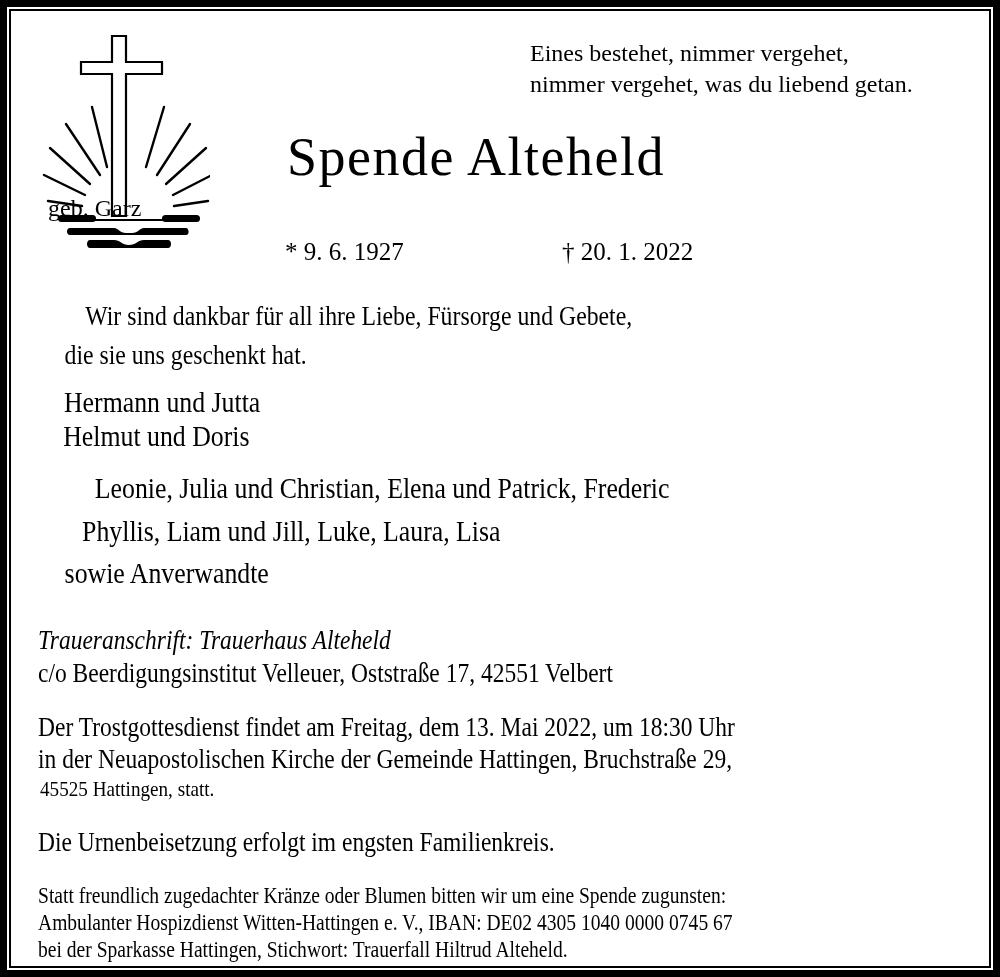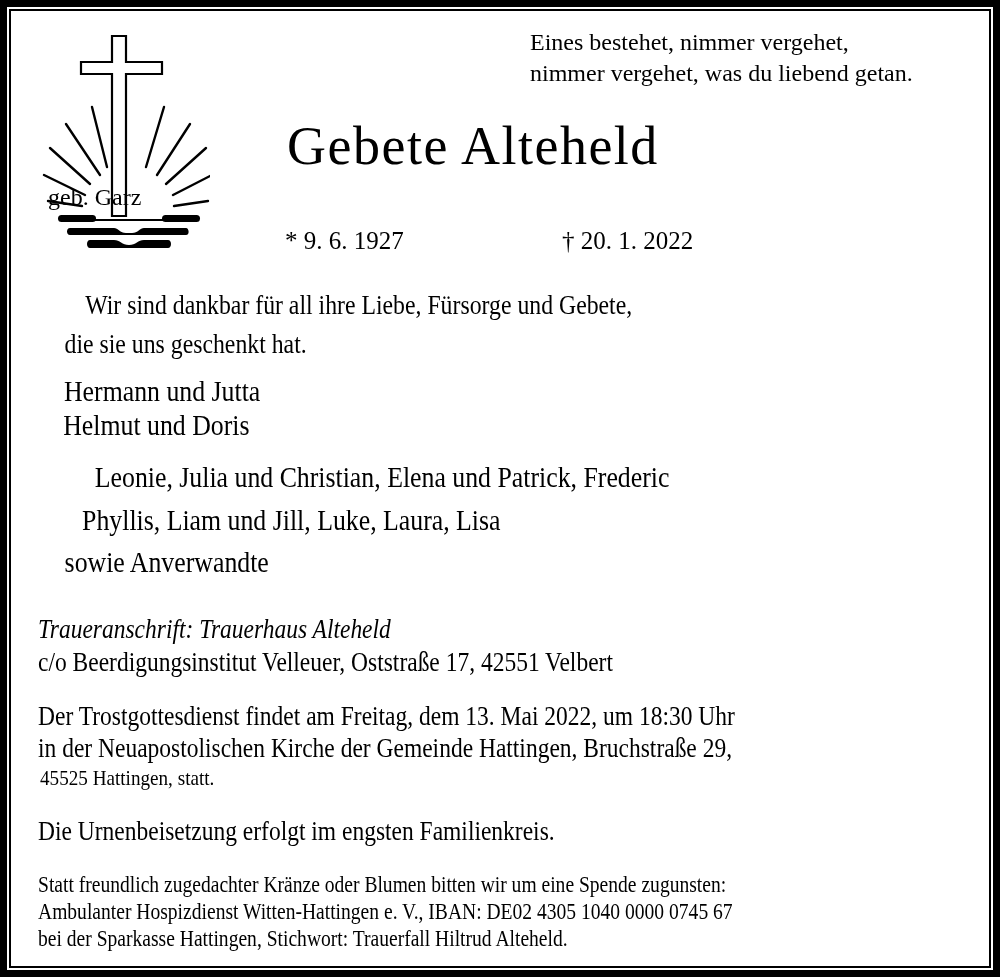--- a/index.html
+++ b/index.html
@@ -2,21 +2,21 @@
 <html><head>
 <meta charset="utf-8">
 <style>
   html, body { margin:0; padding:0; background:#ffffff; }
   body { width:1000px; height:977px; position:relative; overflow:hidden;
          font-family:"Liberation Serif","DejaVu Serif",serif; color:#000; }
   .frame-outer { position:absolute; left:0; top:0; width:1000px; height:977px;
                  box-sizing:border-box; border:7px solid #000; }
   .frame-inner { position:absolute; left:9px; top:9px; right:9px; bottom:9px;
                  border:2px solid #000; }
-  .t { position:absolute; white-space:nowrap; line-height:1; }
+  .t { position:absolute; white-space:nowrap; line-height:1;margin-top:11px; }
   .c { left:0; width:1000px; text-align:left;padding-left:48px; }
   .cond { display:inline-block; transform-origin:left top; }
   .condc { display:inline-block; transform-origin:center top; }
   #emblem { position:absolute; left:40px; top:30px; width:170px; height:220px; }
 </style>
 </head>
 <body>
 
 <div class="frame-outer"></div>
 <div class="frame-inner"></div>
@@ -44,21 +44,21 @@
     <rect x="122" y="185" width="38" height="7" rx="3.5"></rect>
     <rect x="52" y="189" width="74" height="2"></rect>
     <path d="M30 198 H74 C78 198 80 203 86 203 H92 C98 203 100 198 104 198 H146 C149 198 150 205 146 205 H30 C26 205 26 198 30 198 Z"></path>
     <path d="M50 210 H74 C80 210 82 215 89 215 C96 215 98 210 104 210 H128 C132 210 132 218 128 218 H50 C46 218 46 210 50 210 Z"></path>
   </g>
 </svg>
 
 <div class="t" style="left:530px;top:30px;font-size:24px;">Eines bestehet, nimmer vergehet,</div>
 <div class="t" style="left:530px;top:61px;font-size:24px;">nimmer vergehet, was du liebend getan.</div>
 
-<div class="t" style="left:287px;top:119px;font-size:54px;letter-spacing:1.5px;">Gebete Alteheld</div>
+<div class="t" style="left:287px;top:119px;font-size:54px;letter-spacing:1.5px;">Spende Alteheld</div>
 <div class="t c" style="top:185px;font-size:24px;">geb. Garz</div>
 <div class="t" style="left:285px;top:228px;font-size:25px;">* 9. 6. 1927</div>
 <div class="t" style="left:562px;top:228px;font-size:25px;">† 20. 1. 2022</div>
 
 <div class="t c" style="top:292px;font-size:27px;">
   <span class="condc" style="transform:scaleX(0.88);">Wir sind dankbar für all ihre Liebe, Fürsorge und Gebete,</span>
 </div>
 <div class="t c" style="top:331px;font-size:27px;">
   <span class="condc" style="transform:scaleX(0.88);">die sie uns geschenkt hat.</span>
 </div>

